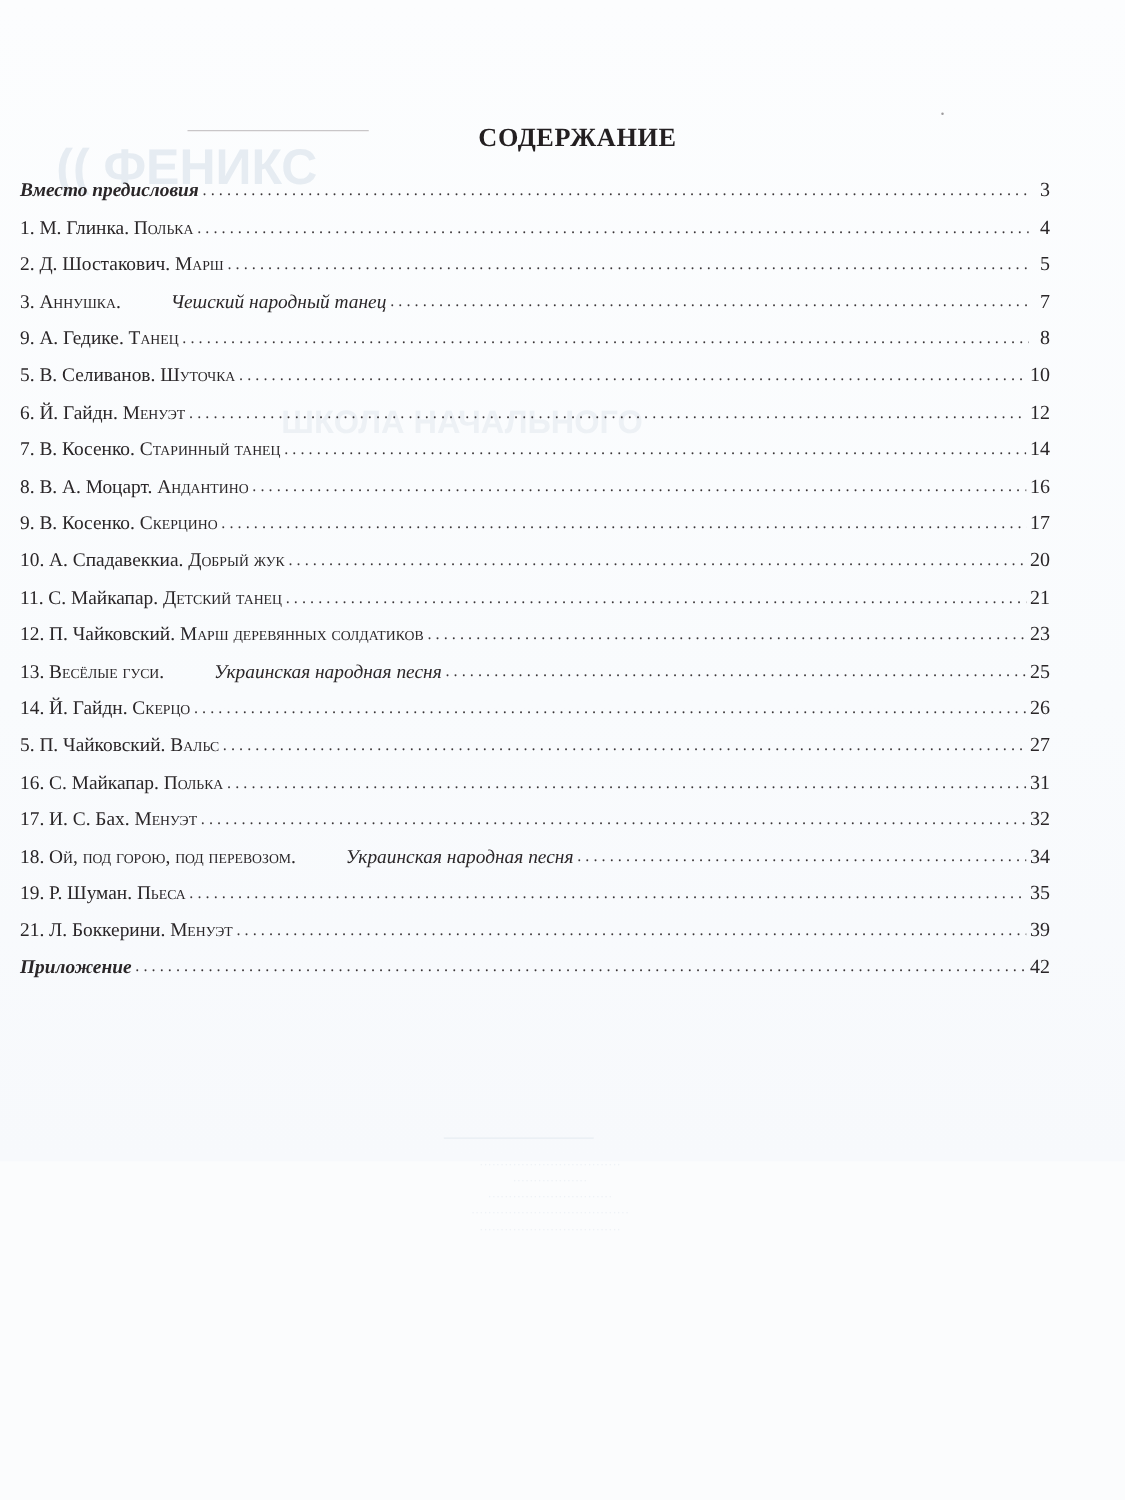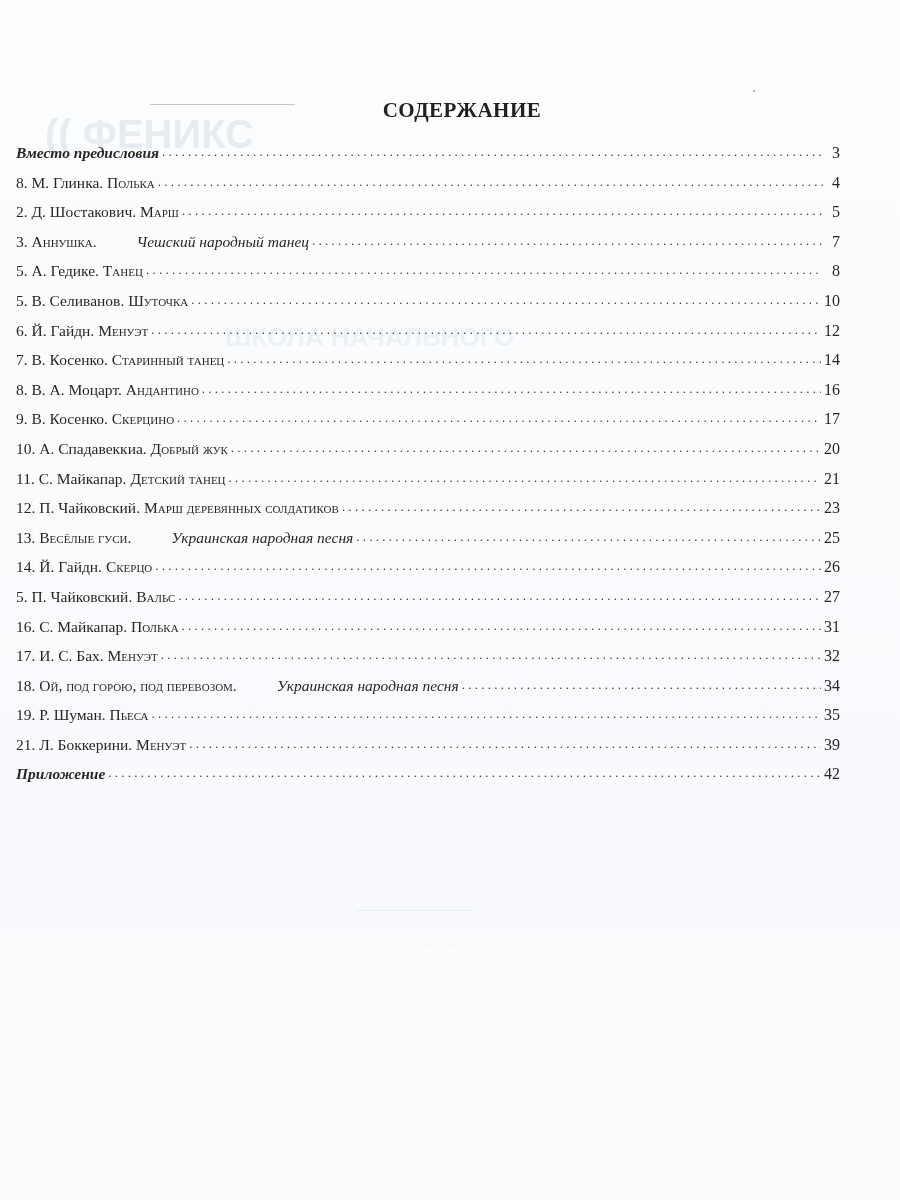--- a/index.html
+++ b/index.html
@@ -122,36 +122,36 @@
 
   <div class="title">СОДЕРЖАНИЕ</div>
 
   <ul class="toc" id="toc">
       <li class="toc-row">
         <span class="entry"><span class="bi">Вместо предисловия</span></span>
         <span class="leader"></span>
         <span class="pagenum">3</span>
       </li>
       <li class="toc-row">
-        <span class="entry"><span>8. М. Глинка. </span><span class="sc">Полька</span></span>
+        <span class="entry"><span>1. М. Глинка. </span><span class="sc">Полька</span></span>
         <span class="leader"></span>
         <span class="pagenum">4</span>
       </li>
       <li class="toc-row">
         <span class="entry"><span>2. Д. Шостакович. </span><span class="sc">Марш</span></span>
         <span class="leader"></span>
         <span class="pagenum">5</span>
       </li>
       <li class="toc-row">
         <span class="entry"><span>3. </span><span class="sc">Аннушка. </span><span class="it">Чешский народный танец</span></span>
         <span class="leader"></span>
         <span class="pagenum">7</span>
       </li>
       <li class="toc-row">
-        <span class="entry"><span>5. А. Гедике. </span><span class="sc">Танец</span></span>
+        <span class="entry"><span>9. А. Гедике. </span><span class="sc">Танец</span></span>
         <span class="leader"></span>
         <span class="pagenum">8</span>
       </li>
       <li class="toc-row">
         <span class="entry"><span>5. В. Селиванов. </span><span class="sc">Шуточка</span></span>
         <span class="leader"></span>
         <span class="pagenum">10</span>
       </li>
       <li class="toc-row">
         <span class="entry"><span>6. Й. Гайдн. </span><span class="sc">Менуэт</span></span>

